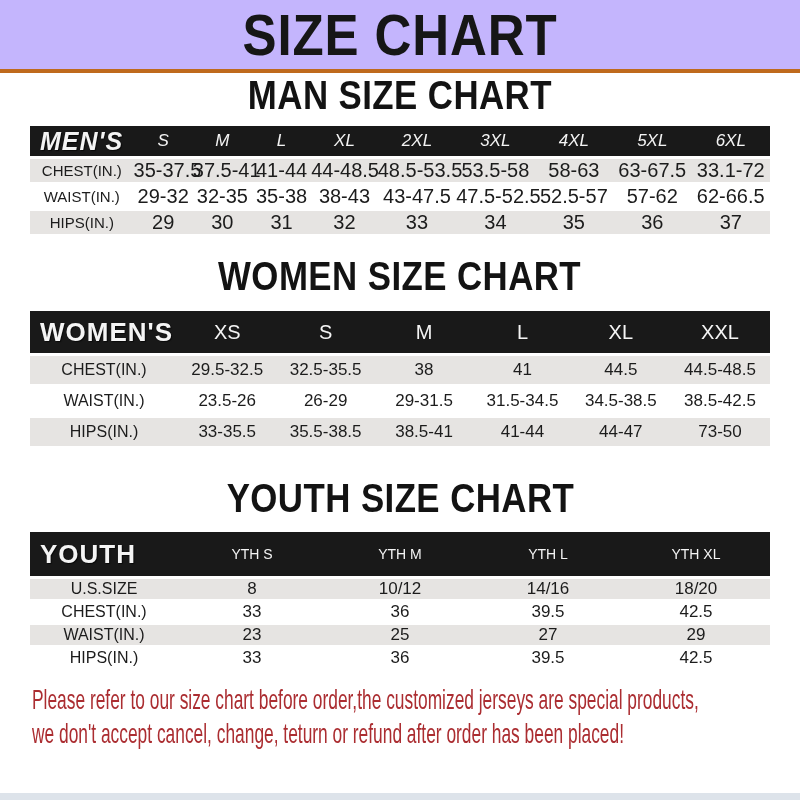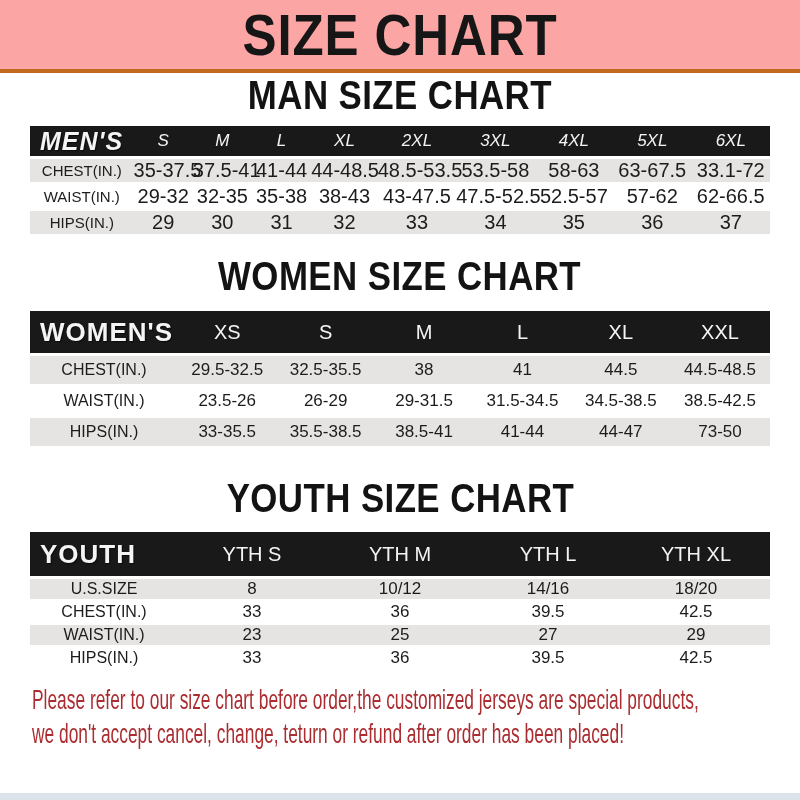--- a/index.html
+++ b/index.html
@@ -7,21 +7,21 @@
     width:800px; height:800px;
     background:#ffffff;
     font-family:"Liberation Sans", sans-serif;
     position:relative;
     overflow:hidden;
   }
 
   
   .banner {
     height:69px;
-    background:#fca5a5;
+    background:#c4b5fd;
     border-bottom:4px solid #bf6a1d;
     display:flex; align-items:center; justify-content:center;
   }
   .banner-text {
     font-size:58px; font-weight:bold; color:#161616;
     transform:scaleX(0.88); letter-spacing:1px; white-space:nowrap;
   }
 
   
   .section-heading {
@@ -46,21 +46,21 @@
   #women-table { margin-top:9px; }
   #youth-table { margin-top:8px; }
 
   table.chart thead th {
     background:#191919; color:#f4f4f4;
     font-weight:normal; text-align:center;
     padding:0; white-space:nowrap;
   }
   #men-table thead th   { height:30px; font-size:17px;font-style:italic; }
   #women-table thead th { height:42px; font-size:20px; }
-  #youth-table thead th { height:44px; font-size:20px; }
+  #youth-table thead th { height:44px; font-size:14px; }
 
   table.chart thead th.tbl-label {
     text-align:left; padding-left:10px;
     font-weight:bold; letter-spacing:1px;
     text-shadow:1px 1px 1px rgba(0,0,0,0.65);
   }
   #men-table thead th.tbl-label   { font-size:25px; }
   #women-table thead th.tbl-label { font-size:26px; }
   #youth-table thead th.tbl-label { font-size:26px; }
 

